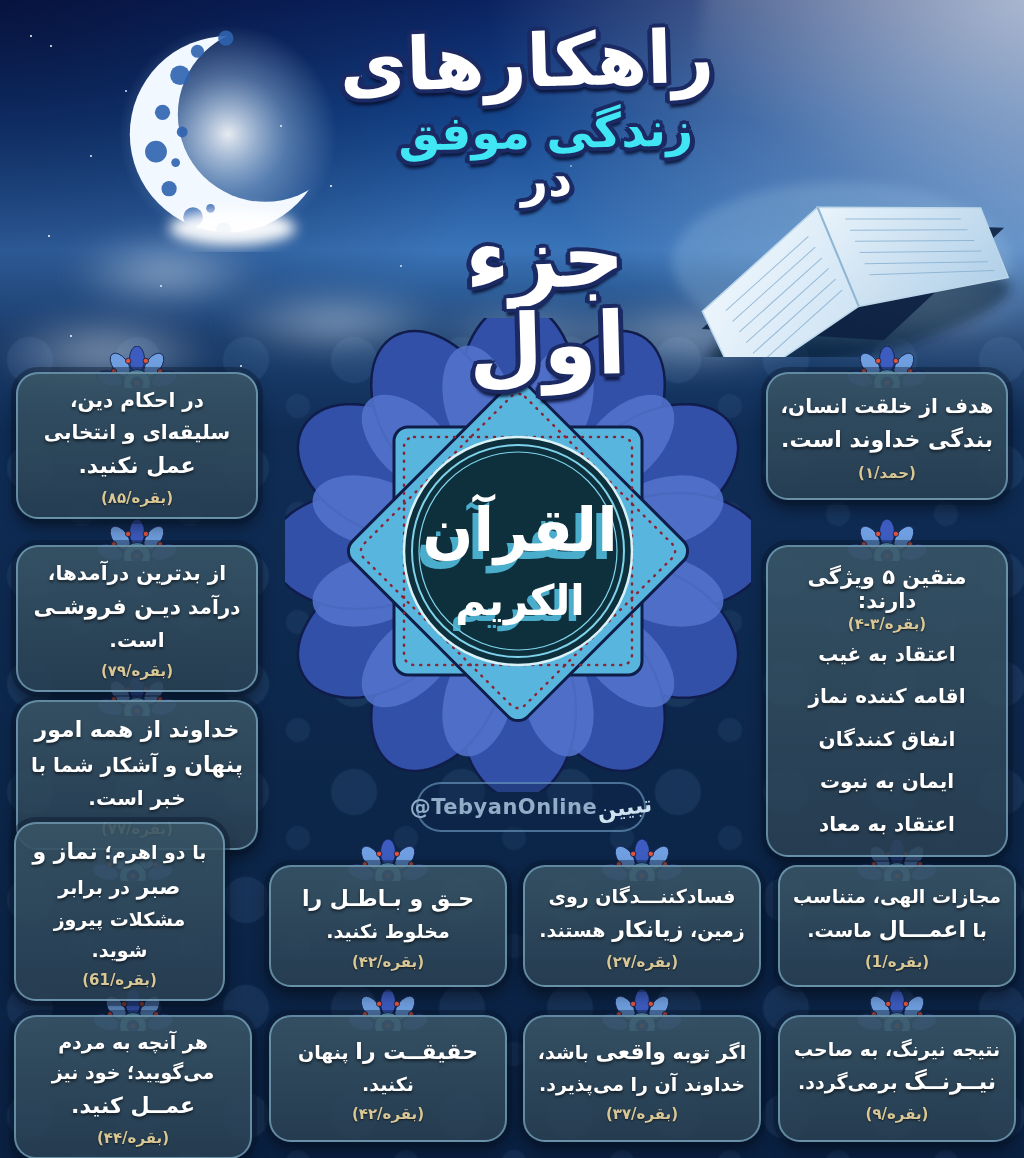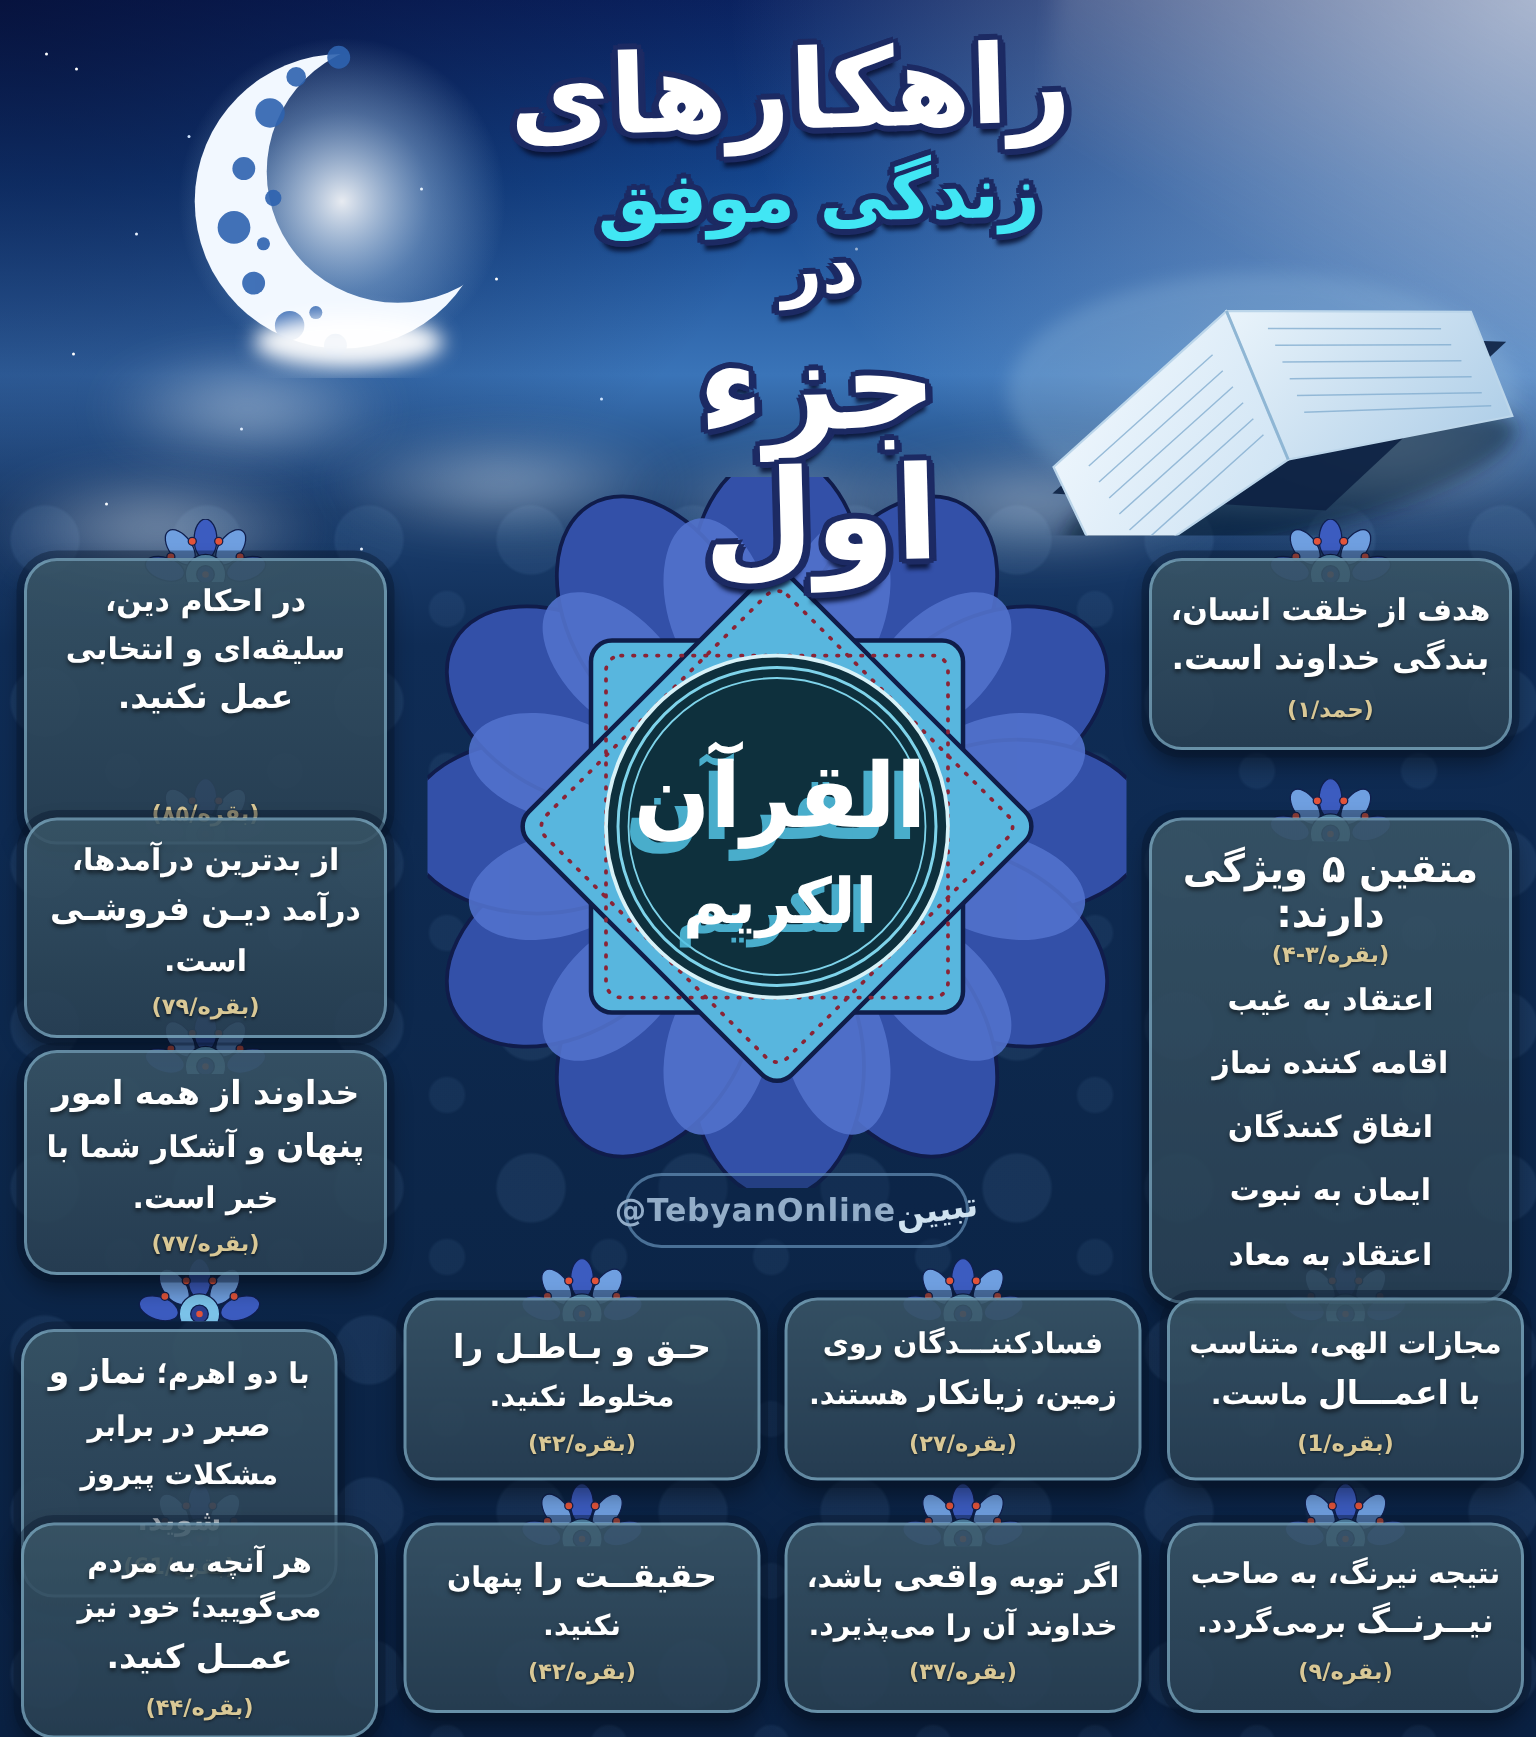--- a/index.html
+++ b/index.html
@@ -44,21 +44,21 @@
     box-shadow:0 0 0 5px rgba(8,22,44,.40),0 8px 16px rgba(0,0,0,.45);
     display:flex;flex-direction:column;justify-content:center;align-items:center;
     padding:10px 10px;box-sizing:border-box;text-align:center;}
   .qt{margin:0;direction:rtl;color:#fff;font-size:20px;font-weight:700;line-height:1.6;
     text-shadow:0 2px 3px rgba(0,0,0,.55);}
   .qt b{font-weight:800;font-size:22px;}
   .ref{margin:6px 0 0 0;direction:rtl;color:#d9c896;font-size:15px;font-weight:700;
     text-shadow:0 1px 2px rgba(0,0,0,.6);}
   .feat{direction:rtl;color:#fff;font-size:20px;font-weight:700;line-height:2.12;
     text-shadow:0 2px 3px rgba(0,0,0,.55);}
-  .tall-title{margin:2px 0 0 0;direction:rtl;color:#fff;font-size:26px;font-weight:800;
+  .tall-title{margin:2px 0 0 0;direction:rtl;color:#fff;font-size:21px;font-weight:800;
     text-shadow:0 2px 3px rgba(0,0,0,.55);}
   .orn{position:absolute;z-index:2;width:92px;height:42px;}
   
   .emblem{position:absolute;left:285px;top:318px;width:466px;height:474px;z-index:4;}
   .watermark{position:absolute;left:416px;top:782px;width:230px;height:50px;z-index:5;
     border:2px solid rgba(125,175,215,.55);border-radius:27px;
     background:rgba(14,38,70,.38);box-sizing:border-box;
     display:flex;align-items:center;justify-content:center;}
   .wm-handle{color:#93adc8;font-size:21px;font-weight:800;letter-spacing:.5px;}
   .wm-logo{color:#cfe2f0;font-size:22px;font-weight:800;transform:rotate(-8deg);direction:rtl;}
@@ -257,21 +257,21 @@
   <svg class="orn" style="left:342px;top:989px;">
       <use href="#fan"></use>
     </svg>
   <svg class="orn" style="left:596px;top:989px;">
       <use href="#fan"></use>
     </svg>
   <svg class="orn" style="left:851px;top:989px;">
       <use href="#fan"></use>
     </svg>
 
-  <div class="card" style="left:16px;top:372px;width:242px;min-height:128px;gap:44px;">
+  <div class="card" style="left:16px;top:372px;width:242px;min-height:128px;">
     <p class="qt"><span>در احکام دین، سلیقه‌ای و انتخابی </span><b>عمل نکنید.</b><span></span></p>
     <p class="ref">(بقره/۸۵)</p>
   </div>
   <div class="card" style="left:16px;top:545px;width:242px;min-height:128px;">
     <p class="qt"><span>از بدترین درآمدها، درآمد </span><b>دیـن فروشـی</b><span> است.</span></p>
     <p class="ref">(بقره/۷۹)</p>
   </div>
   <div class="card" style="left:16px;top:700px;width:242px;min-height:130px;">
     <p class="qt"><span></span><b>خداوند از همه امور پنهان</b><span> و آشکار شما با خبر است.</span></p>
     <p class="ref">(بقره/۷۷)</p>
@@ -284,21 +284,21 @@
   <div class="card" style="left:766px;top:545px;width:242px;min-height:298px;justify-content:flex-start;padding-top:16px;">
     <p class="tall-title">متقین ۵ ویژگی دارند:</p>
     <p class="ref" style="margin-top:2px;">(بقره/۳-۴)</p>
     <div class="feat">اعتقاد به غیب</div>
     <div class="feat">اقامه کننده نماز</div>
     <div class="feat">انفاق کنندگان</div>
     <div class="feat">ایمان به نبوت</div>
     <div class="feat">اعتقاد به معاد</div>
   </div>
 
-  <div class="card" style="left:14px;top:886px;width:211px;min-height:122px;">
+  <div class="card" style="left:14px;top:822px;width:211px;min-height:122px;">
     <p class="qt" style="font-size:19px;"><span>با دو اهرم؛ </span><b>نماز و صبر</b><span> در برابر مشکلات پیروز شوید.</span></p>
     <p class="ref">(بقره/61)</p>
   </div>
   <div class="card" style="left:269px;top:865px;width:238px;min-height:122px;">
     <p class="qt" style="font-size:19px;"><span></span><b>حـق و بـاطـل را</b><span> مخلوط نکنید.</span></p>
     <p class="ref">(بقره/۴۲)</p>
   </div>
   <div class="card" style="left:523px;top:865px;width:238px;min-height:122px;">
     <p class="qt" style="font-size:19px;"><span>فسادکننـــدگان روی زمین، </span><b>زیانکار</b><span> هستند.</span></p>
     <p class="ref">(بقره/۲۷)</p>

